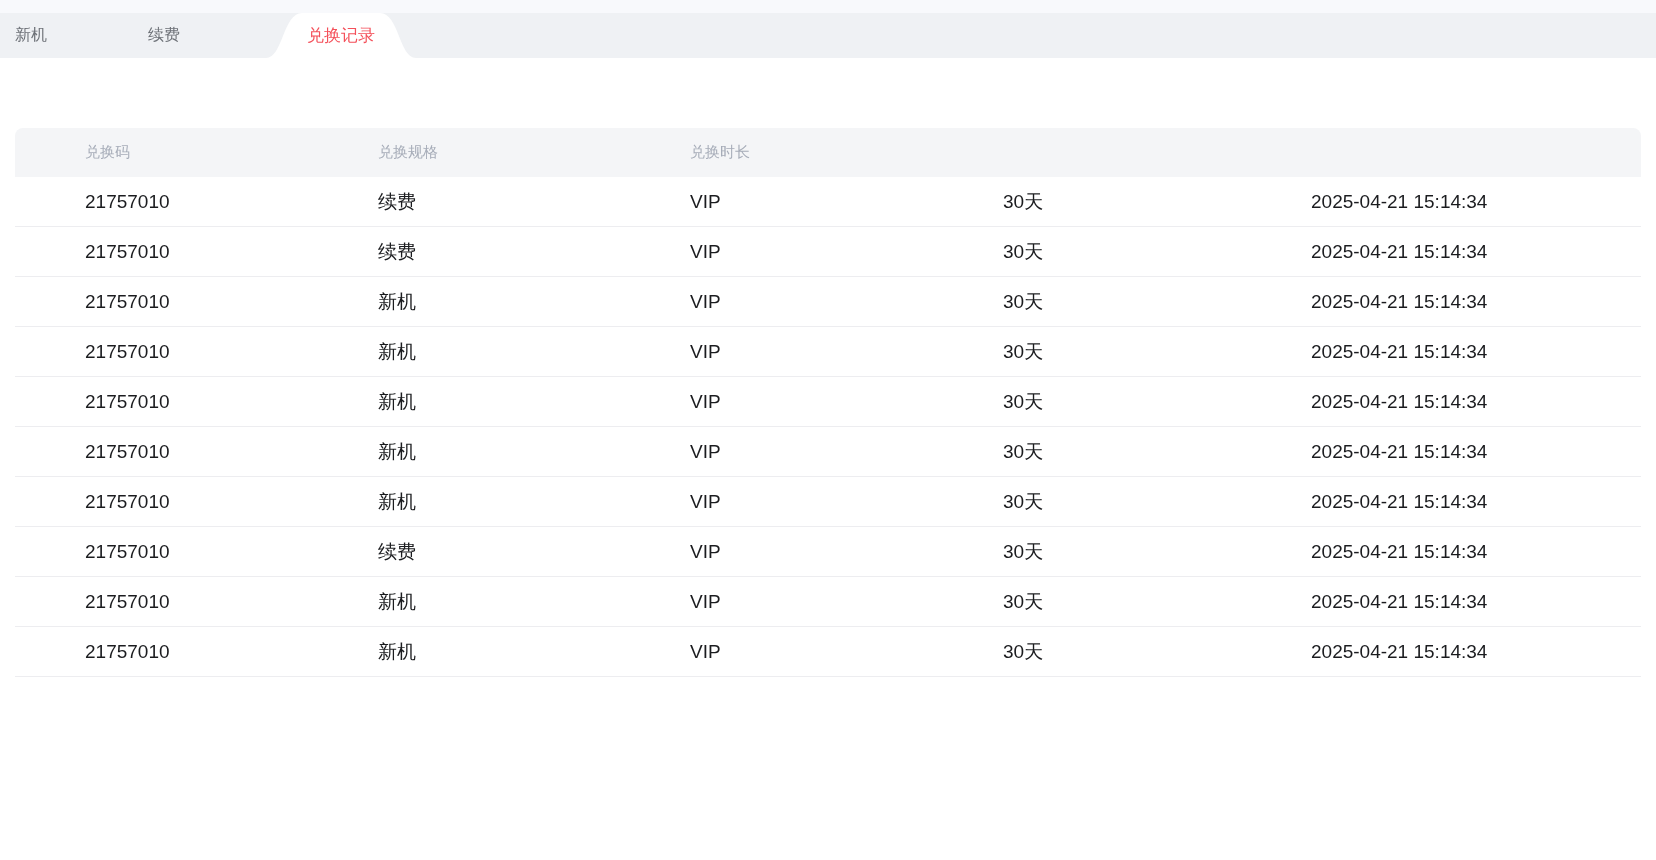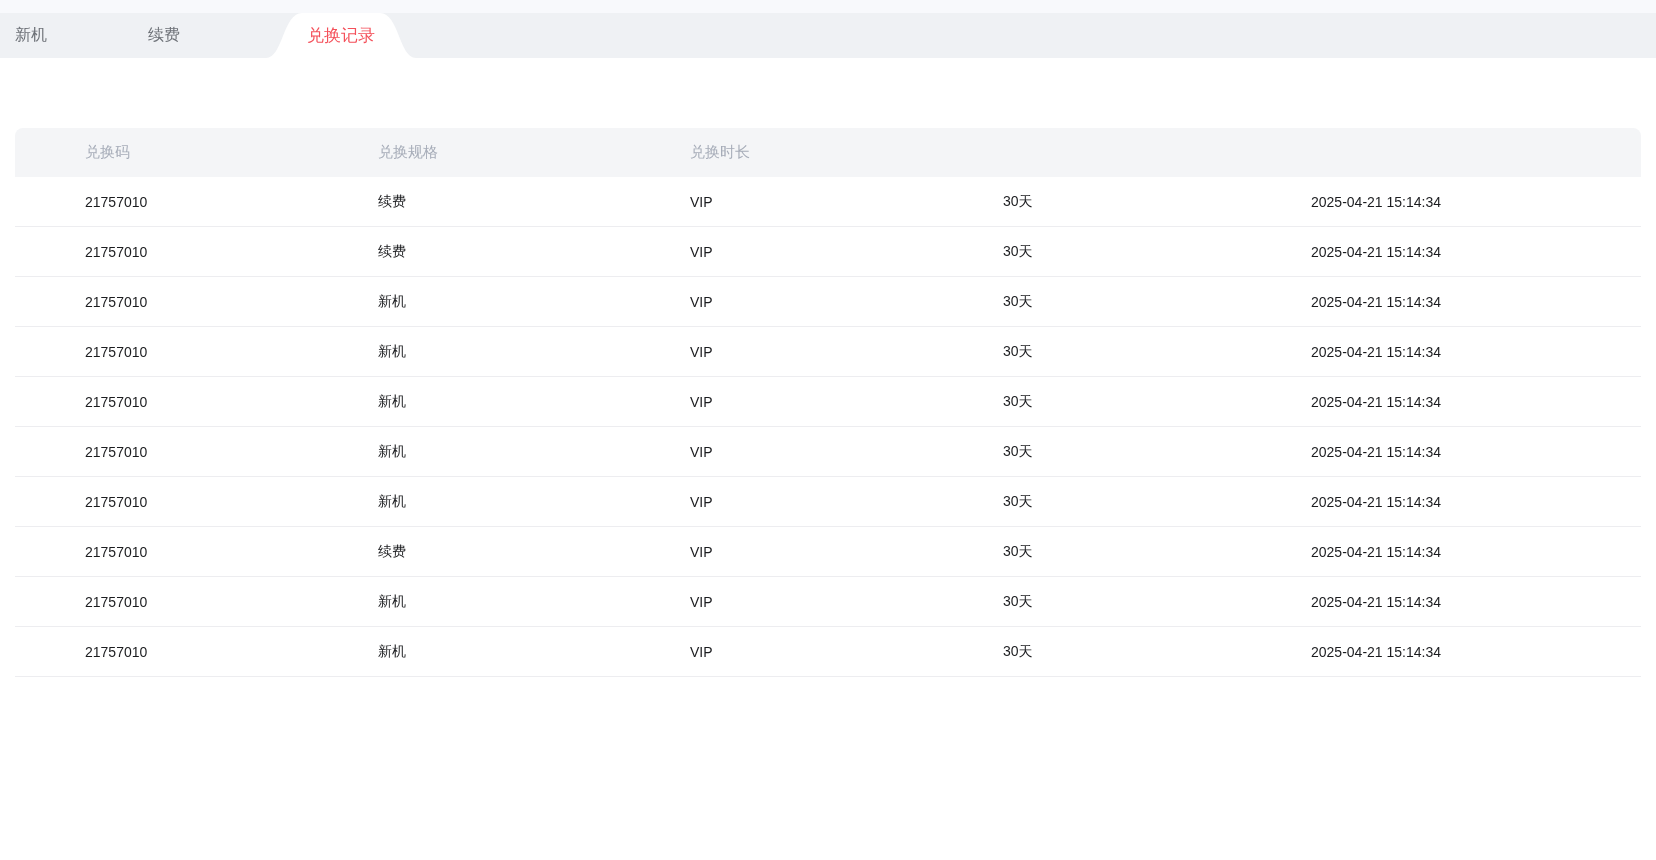--- a/index.html
+++ b/index.html
@@ -57,21 +57,21 @@
   .trow {
     display: grid;
     grid-template-columns: 293px 312px 313px 308px 1fr;
     height: 50px;
     background: #ffffff;
     border-bottom: 1px solid #ededf0;
   }
   .td {
     display: flex; align-items: center;
     padding-left: 70px;
-    font-size: 14px; color: #1b1c1f;
+    font-size: 19px; color: #1b1c1f;
     white-space: nowrap;
   }
 </style>
 </head>
 <body>
 
 <div class="top-strip"></div>
 
 <div class="tab-bar">
   <div class="tab tab-0">新机</div>

